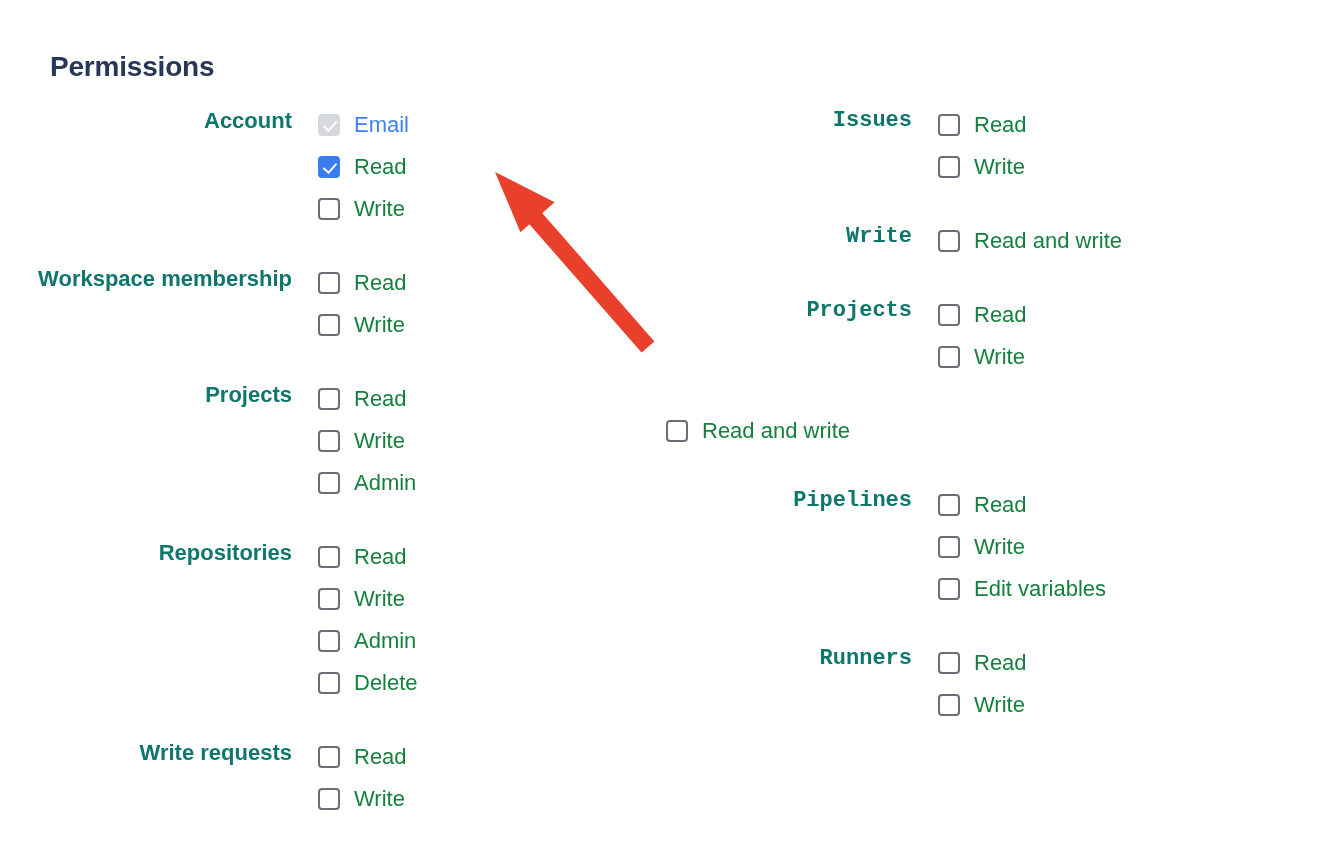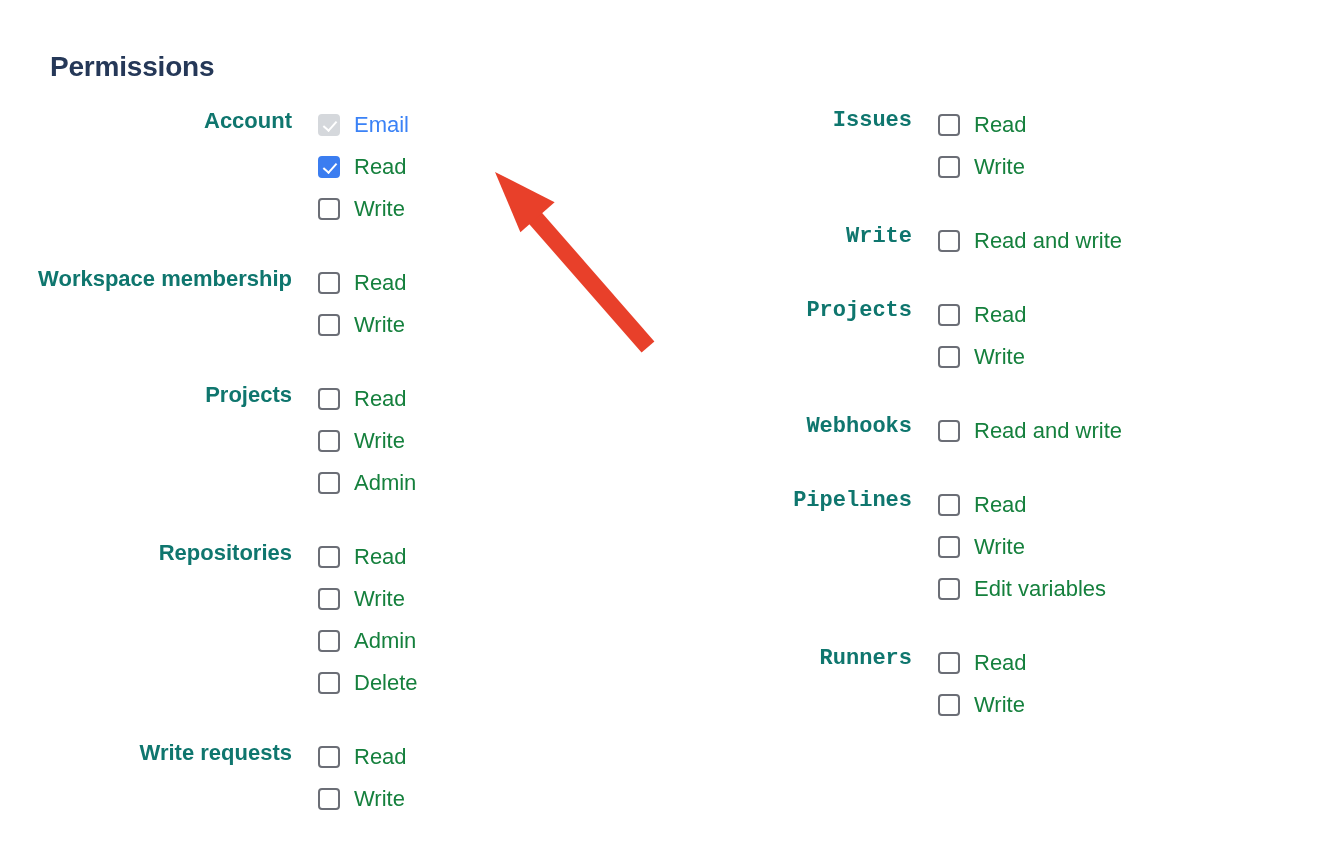--- a/index.html
+++ b/index.html
@@ -242,21 +242,20 @@
             <span class="cb"></span>
             <span class="cb-label">Read</span>
           </label>
           <label class="cb-row">
             <span class="cb"></span>
             <span class="cb-label">Write</span>
           </label>
         </div>
       </div>
       <div class="perm-group">
-        <div class="group-label">Webhooks</div>
         <div class="options">
           <label class="cb-row">
             <span class="cb"></span>
             <span class="cb-label">Read and write</span>
           </label>
         </div>
       </div>
       <div class="perm-group">
         <div class="group-label">Pipelines</div>
         <div class="options">

